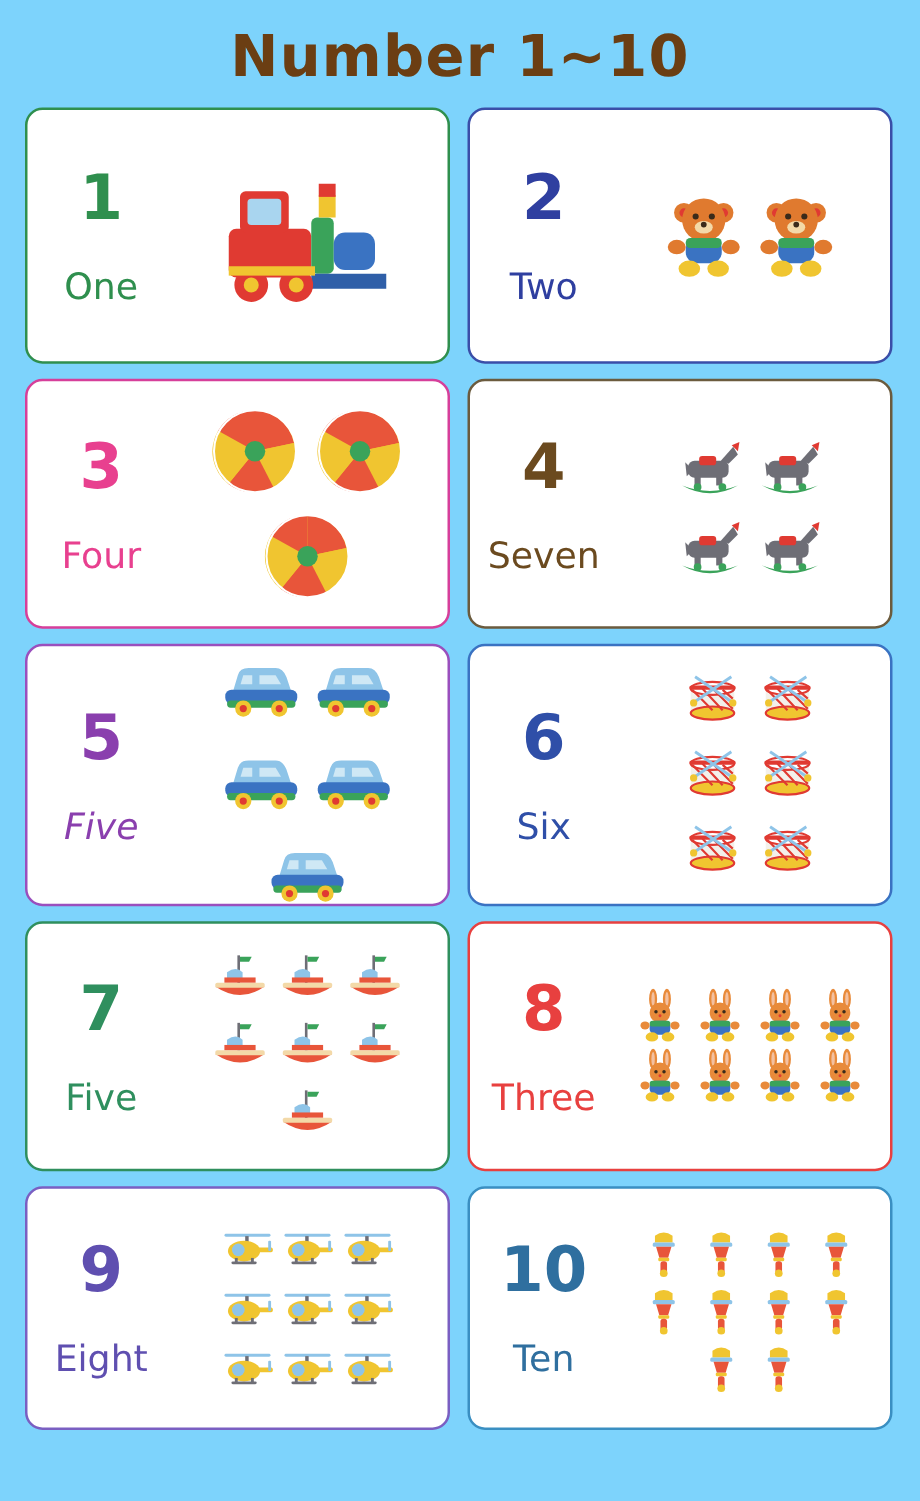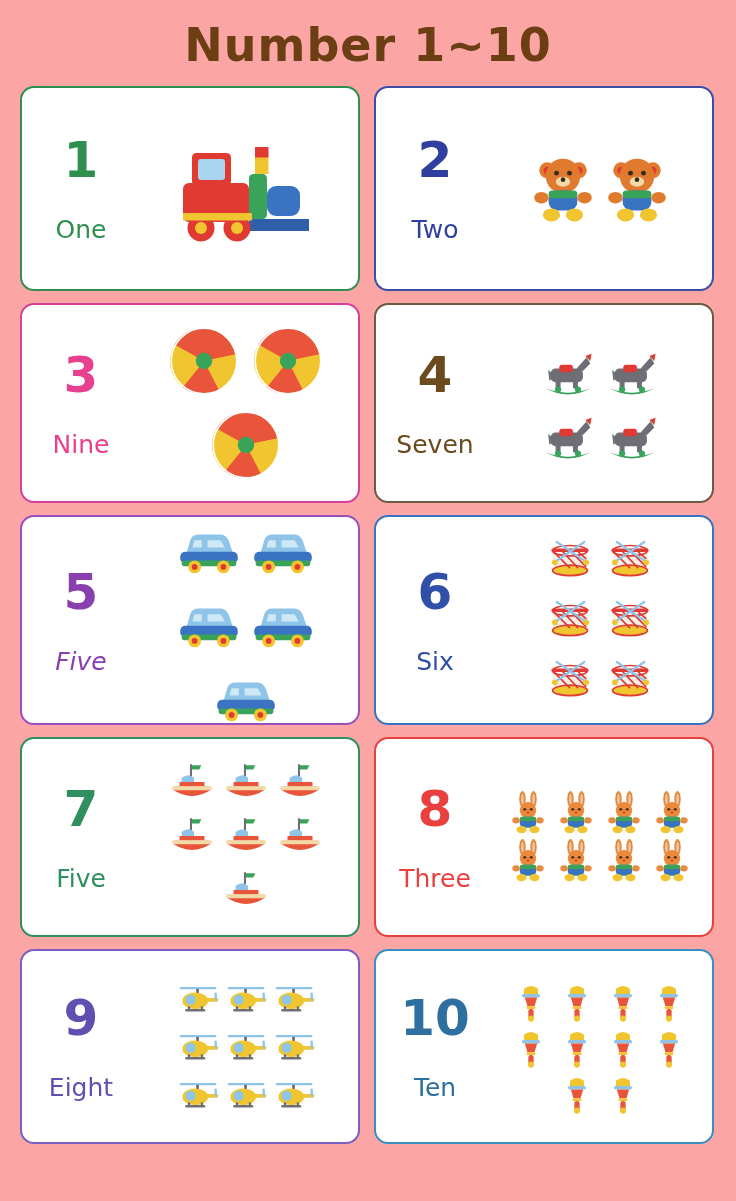--- a/index.html
+++ b/index.html
@@ -5,21 +5,21 @@
   * { box-sizing: border-box; }
   html, body {
     margin: 0; padding: 0;
     width: 736px; height: 1201px;
     background: #ffffff;
     font-family: "DejaVu Sans", sans-serif;
   }
   #page {
     width: 736px; height: 1201px;
     position: relative;
-    background: #fca5a5;
+    background: #7dd3fc;
     overflow: hidden;
   }
   .title {
     text-align: center;
     font-family: "DejaVu Sans", sans-serif;
     font-weight: bold;
     font-size: 46px;
     color: #6b3e13;
     letter-spacing: 1px;
     padding-top: 18px;
@@ -52,21 +52,21 @@
   }
   .digit {
     font-family: "DejaVu Sans", sans-serif;
     font-weight: bold;
     font-size: 50px;
     line-height: 1;
     margin-bottom: 12px;
   }
   .word {
     font-family: "DejaVu Sans", sans-serif;
-    font-size: 25px;
+    font-size: 29px;
     line-height: 1;
     margin-top: 20px;
   }
   .card-right {
     flex: 1 1 auto;
     height: 100%;
     display: flex;
     align-items: center;
     justify-content: center;
     padding: 6px 8px;
@@ -164,21 +164,21 @@
                 <ellipse cx="34" cy="86" rx="12" ry="9" fill="#f0c530"></ellipse>
                 <ellipse cx="66" cy="86" rx="12" ry="9" fill="#f0c530"></ellipse>
               </svg>
             </span>
           </div>
         </div>
       </div>
       <div class="card h-row2" style="border-color: rgb(214, 63, 154);">
         <div class="card-left">
           <div class="digit" style="color: rgb(232, 64, 143);">3</div>
-          <div class="word" style="color: rgb(232, 64, 143);">Nine</div>
+          <div class="word" style="color: rgb(232, 64, 143);">Four</div>
         </div>
         <div class="card-right">
           <div class="icons" style="max-width: 172px;">
             <span>
               <svg class="toy" width="82" height="82" viewBox="0 0 100 100">
                 <circle cx="50" cy="50" r="40" fill="#f0c530"></circle>
                 <path d="M50 10 A40 40 0 0 1 88 42 L50 50 Z" fill="#e8553a"></path>
                 <path d="M88 42 A40 40 0 0 1 68 85 L50 50 Z" fill="#f0c530"></path>
                 <path d="M68 85 A40 40 0 0 1 24 82 L50 50 Z" fill="#e8553a"></path>
                 <path d="M24 82 A40 40 0 0 1 14 30 L50 50 Z" fill="#f0c530"></path>

